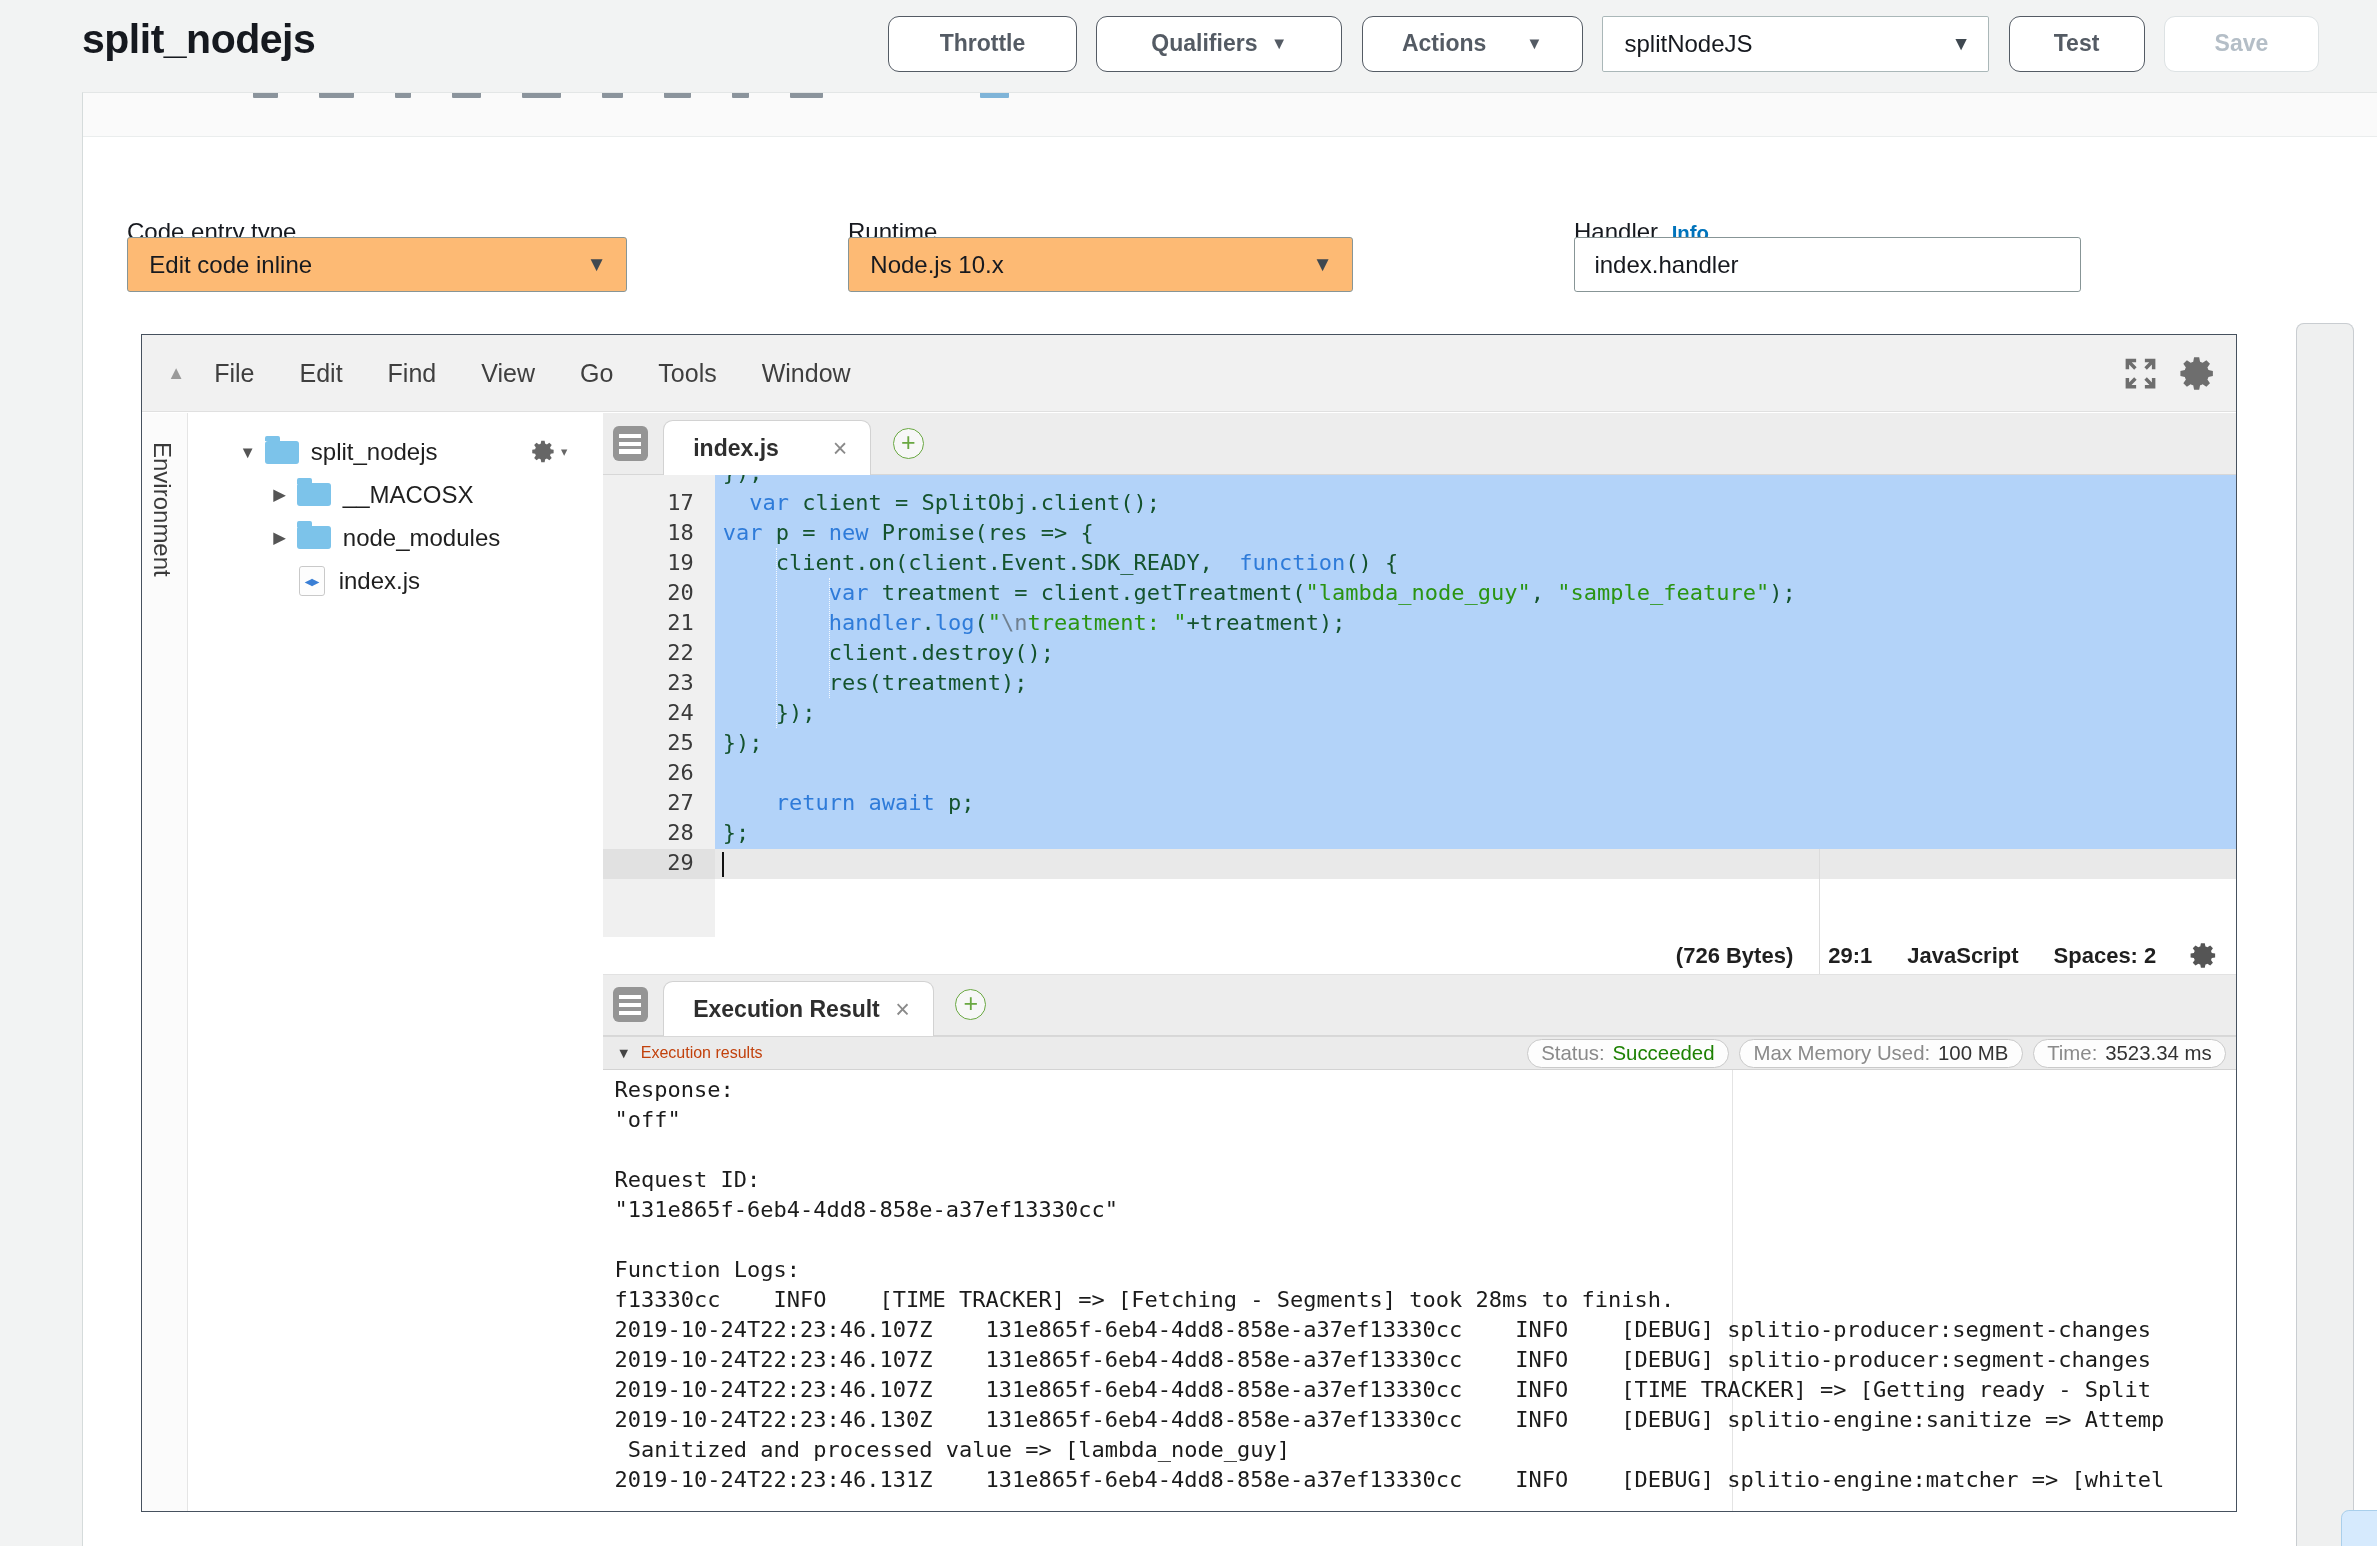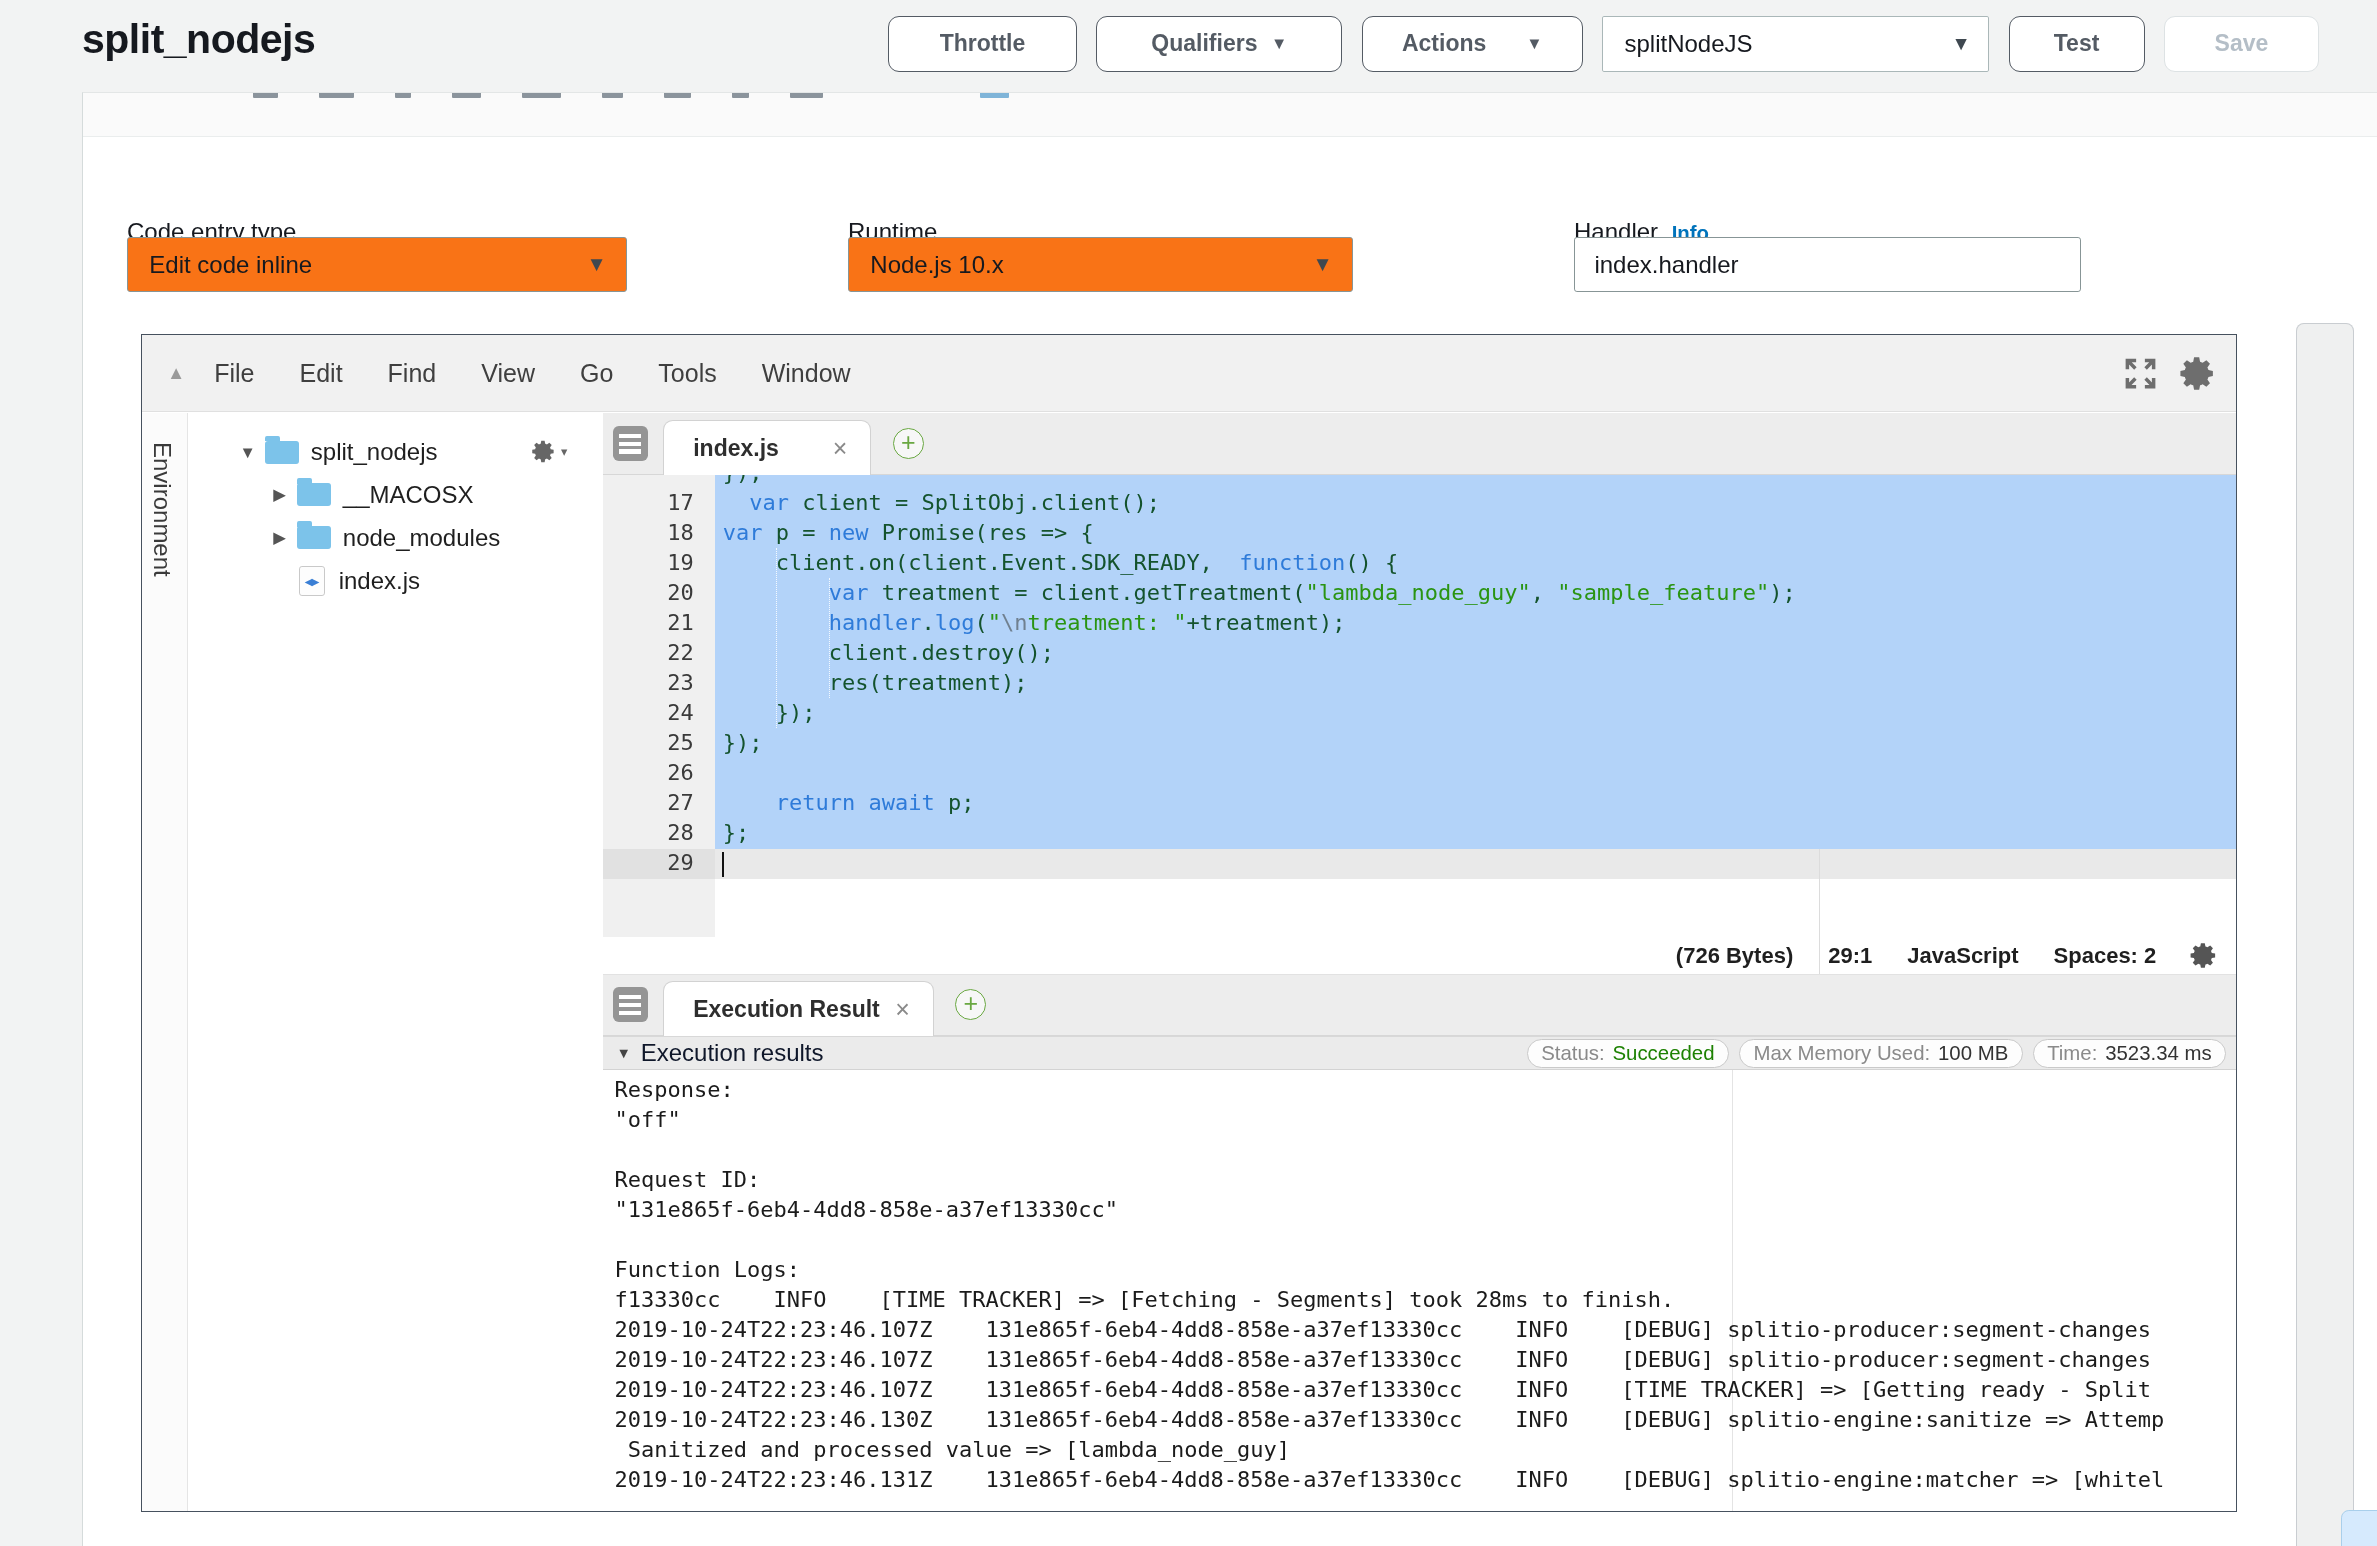--- a/index.html
+++ b/index.html
@@ -29,21 +29,21 @@
   .frag-row span:nth-child(1){width:25px} .frag-row span:nth-child(2){width:35px} .frag-row span:nth-child(3){width:15.5px}
   .frag-row span:nth-child(4){width:29px} .frag-row span:nth-child(5){width:39px} .frag-row span:nth-child(6){width:21.3px}
   .frag-row span:nth-child(7){width:27px} .frag-row span:nth-child(8){width:17.5px} .frag-row span:nth-child(9){width:33px}
   .frag-row span.blue { width:29px; background:#7fb4d8; margin-left:116px; }
 
   .field-label { position:absolute; font-size:24px; color:#16191f; font-weight:500;margin-top:24px; }
   .lbl-code-entry { left:44px;  top:101px; }
   .lbl-runtime    { left:765px; top:101px; }
   .lbl-handler    { left:1491px; top:101px; }
   .info-link { color:#0073bb; font-weight:bold; font-size:20.4px; margin-left:13.6px; cursor:pointer; }
-  .select-box { position:absolute; top:144px; height:55px; background:#f97316; border:1px solid #879596; border-radius:2.9px;
+  .select-box { position:absolute; top:144px; height:55px; background:#fdba74; border:1px solid #879596; border-radius:2.9px;
                 display:flex; align-items:center; justify-content:space-between; padding:0 19.4px 0 21.3px; cursor:pointer; }
   .select-box .val { font-size:24px; color:#16191f; }
   .select-box .caret { font-size:20.4px; color:#3f4850; }
   .sel-code-entry { left:44px;  width:500px; }
   .sel-runtime    { left:765px; width:505px; }
   .handler-input  { position:absolute; left:1491px; top:144px; width:507px; height:55px; border:1px solid #879596;
                     border-radius:2.9px; font-family:"Liberation Sans",sans-serif; font-size:24px; color:#16191f; padding:0 19.4px; background:#fff; }
 
   
   .ide { position:absolute; left:58px; top:241px; width:2096px; height:1178px; border:1.9px solid #46515e; background:#fff; }
@@ -114,21 +114,21 @@
   .pm-code { position:absolute; left:1216px; top:436px; width:1px; height:125px; background:#dcdcdc; }
 
   .statusbar { position:absolute; left:0; right:0; top:524px; height:37px; display:flex; align-items:center;
                justify-content:flex-end; gap:35px; padding-right:15.5px; }
   .status-item { font-size:22px; font-weight:600; color:#1f1f1f; position:relative; }
   .statusbar .icon-btn { width:35px; height:35px; margin-left:-5.8px; }
 
   .results-header { position:absolute; left:0; right:0; top:623px; height:34px; background:#ebebeb;
                     border-top:1px solid #d8d8d8; border-bottom:1px solid #d3d3d3; display:flex; align-items:center; }
   .rh-caret { font-size:14.6px; color:#444; margin:0 9.7px 0 13.6px; cursor:pointer; }
-  .rh-title { font-size:24px; color:#0f172a; font-weight:500; }
+  .rh-title { font-size:16px; color:#c2410c; font-weight:500; }
   .pills { position:absolute; right:9.7px; top:1.9px; display:flex; gap:9.7px; }
   .pill { background:#fdfdfd; border:1px solid #c9c9c9; border-radius:14.6px; height:29px; display:flex; align-items:center;
           padding:0 13.6px; font-size:20.4px; white-space:nowrap; }
   .pill .p-label { color:#8a8a8a; margin-right:7.8px; } .pill .p-value { color:#333; }
   .pill .p-value.green { color:#1d8102; }
 
   .log-area { position:absolute; left:0; right:0; top:657px; bottom:0; background:#fff; overflow:hidden; padding:4.9px 0 0 11.6px; }
   .pm-log { position:absolute; left:1129px; top:0; bottom:0; width:1px; background:#e4e4e4; }
   .log-line { height:30px; line-height:30px; white-space:pre; font-family:"DejaVu Sans Mono",monospace; font-size:22px;
               color:#1b1b1b; position:relative; }

